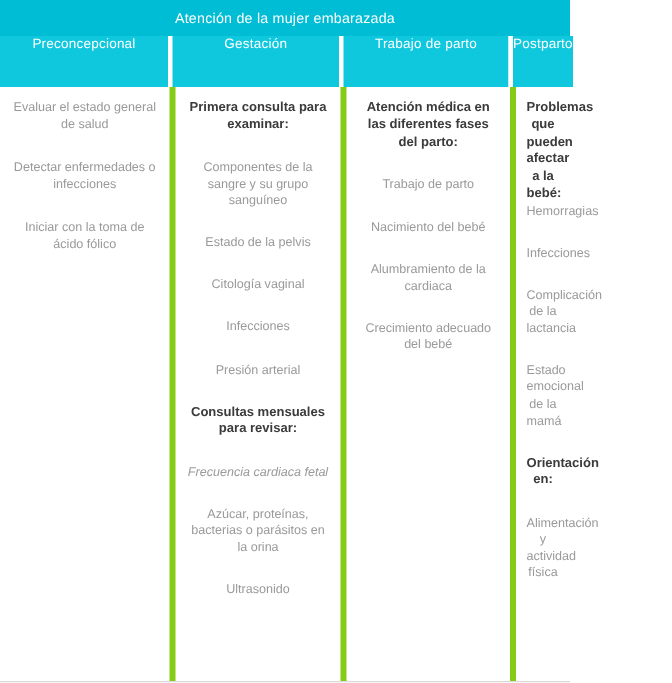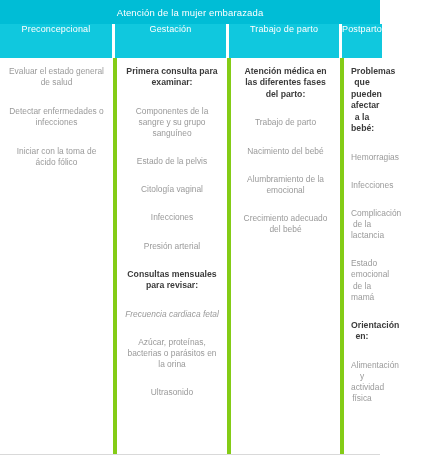--- a/index.html
+++ b/index.html
@@ -138,26 +138,26 @@
         <div class="entry item" style="margin-top: 17px;">Presión arterial</div>
         <div class="entry heading" style="margin-top: 17px;">Consultas mensuales para revisar:</div>
         <div class="entry item" style="margin-top: 17px; font-style: italic;">Frecuencia cardiaca fetal</div>
         <div class="entry item" style="margin-top: 17px;">Azúcar, proteínas, bacterias o parásitos en la orina</div>
         <div class="entry item" style="margin-top: 17px;">Ultrasonido</div>
       </div>
     <div class="col" style="flex:0 0 113px">
         <div class="entry heading">Atención médica en las diferentes fases del parto:</div>
         <div class="entry item" style="margin-top: 17px;">Trabajo de parto</div>
         <div class="entry item" style="margin-top: 17px;">Nacimiento del bebé</div>
-        <div class="entry item" style="margin-top: 17px;">Alumbramiento de la emocional</div>
+        <div class="entry item" style="margin-top: 17px;">Alumbramiento de la cardiaca</div>
         <div class="entry item" style="margin-top: 17px;">Crecimiento adecuado del bebé</div>
       </div>
     <div class="col" style="flex:1 1 auto">
         <div class="entry heading">Problemas que pueden afectar a la bebé:</div>
-        <div class="entry item" style="margin-top: 17px;">Hemorragias</div>
+        <div class="entry item" style="">Hemorragias</div>
         <div class="entry item" style="margin-top: 17px;">Infecciones</div>
         <div class="entry item" style="margin-top: 17px; text-align: center;">Complicación de la lactancia</div>
         <div class="entry item" style="margin-top: 17px;">Estado emocional de la mamá</div>
         <div class="entry heading" style="margin-top: 17px;">Orientación en:</div>
         <div class="entry item" style="margin-top: 17px;">Alimentación y actividad física</div>
       </div>
   </div>
 
 </div>
 

